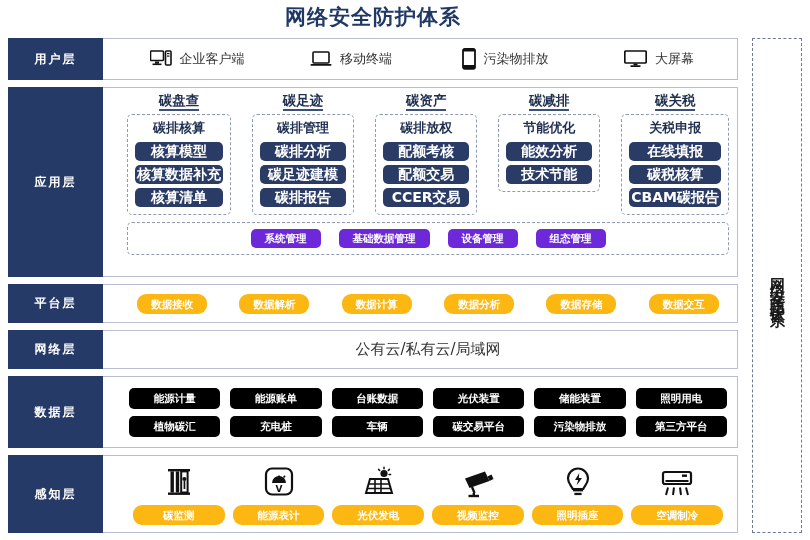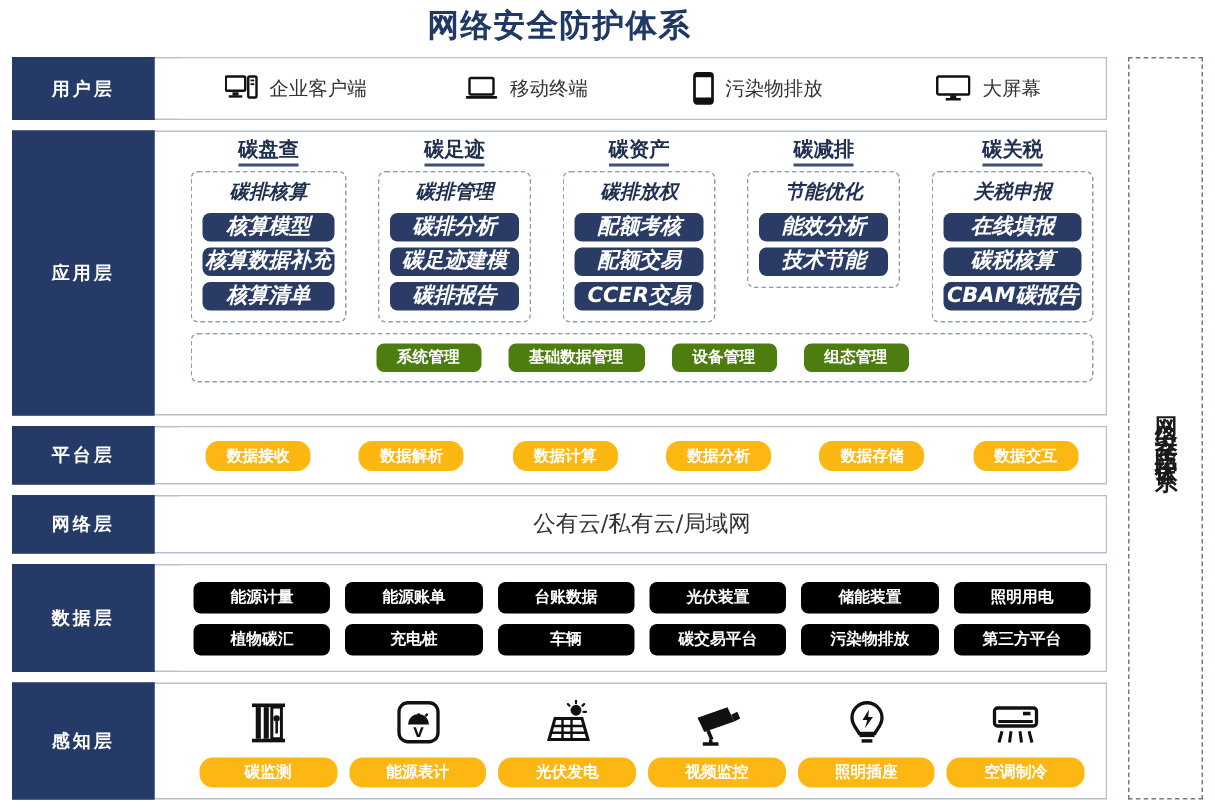--- a/index.html
+++ b/index.html
@@ -65,41 +65,41 @@
   .app-col-title{
     font-size:13.5px;font-weight:bold;color:#1f3050;
     padding-bottom:1px;margin-bottom:3px;
     border-bottom:2px solid #3c4f77;
     line-height:15px;
   }
   .app-box{
     width:100%;box-sizing:border-box;
     border:1px dashed #8f9bb3;border-radius:5px;
     padding:4px 7px 7px 7px;
-    display:flex;flex-direction:column;align-items:center;gap:4px;font-style:italic;
+    display:flex;flex-direction:column;align-items:center;gap:4px;
   }
   .app-box-title{font-size:13px;font-weight:bold;color:#1f3050;margin-bottom:1px;}
   .pill-navy{
     width:100%;box-sizing:border-box;
     background:#2a3c66;color:#fff;
     font-size:14px;font-weight:bold;
     text-align:center;
     border-radius:5px;
     padding:4px 2px;
     line-height:11px;
     white-space:nowrap;
   }
   .mgmt-box{
     margin-top:7px;
     border:1px dashed #8f9bb3;border-radius:5px;
     padding:6px 10px;
     display:flex;justify-content:center;gap:18px;
   }
   .mgmt-pill{
-    background:#4d7c0f;color:#fff;
+    background:#6d28d9;color:#fff;
     font-size:10.5px;font-weight:bold;
     border-radius:5px;
     padding:4px 14px;
     white-space:nowrap;
     line-height:11px;
   }
 
   
   .plat-row{width:100%;display:flex;justify-content:space-around;padding:7px 10px;gap:16px;}
   .pill-amber{

